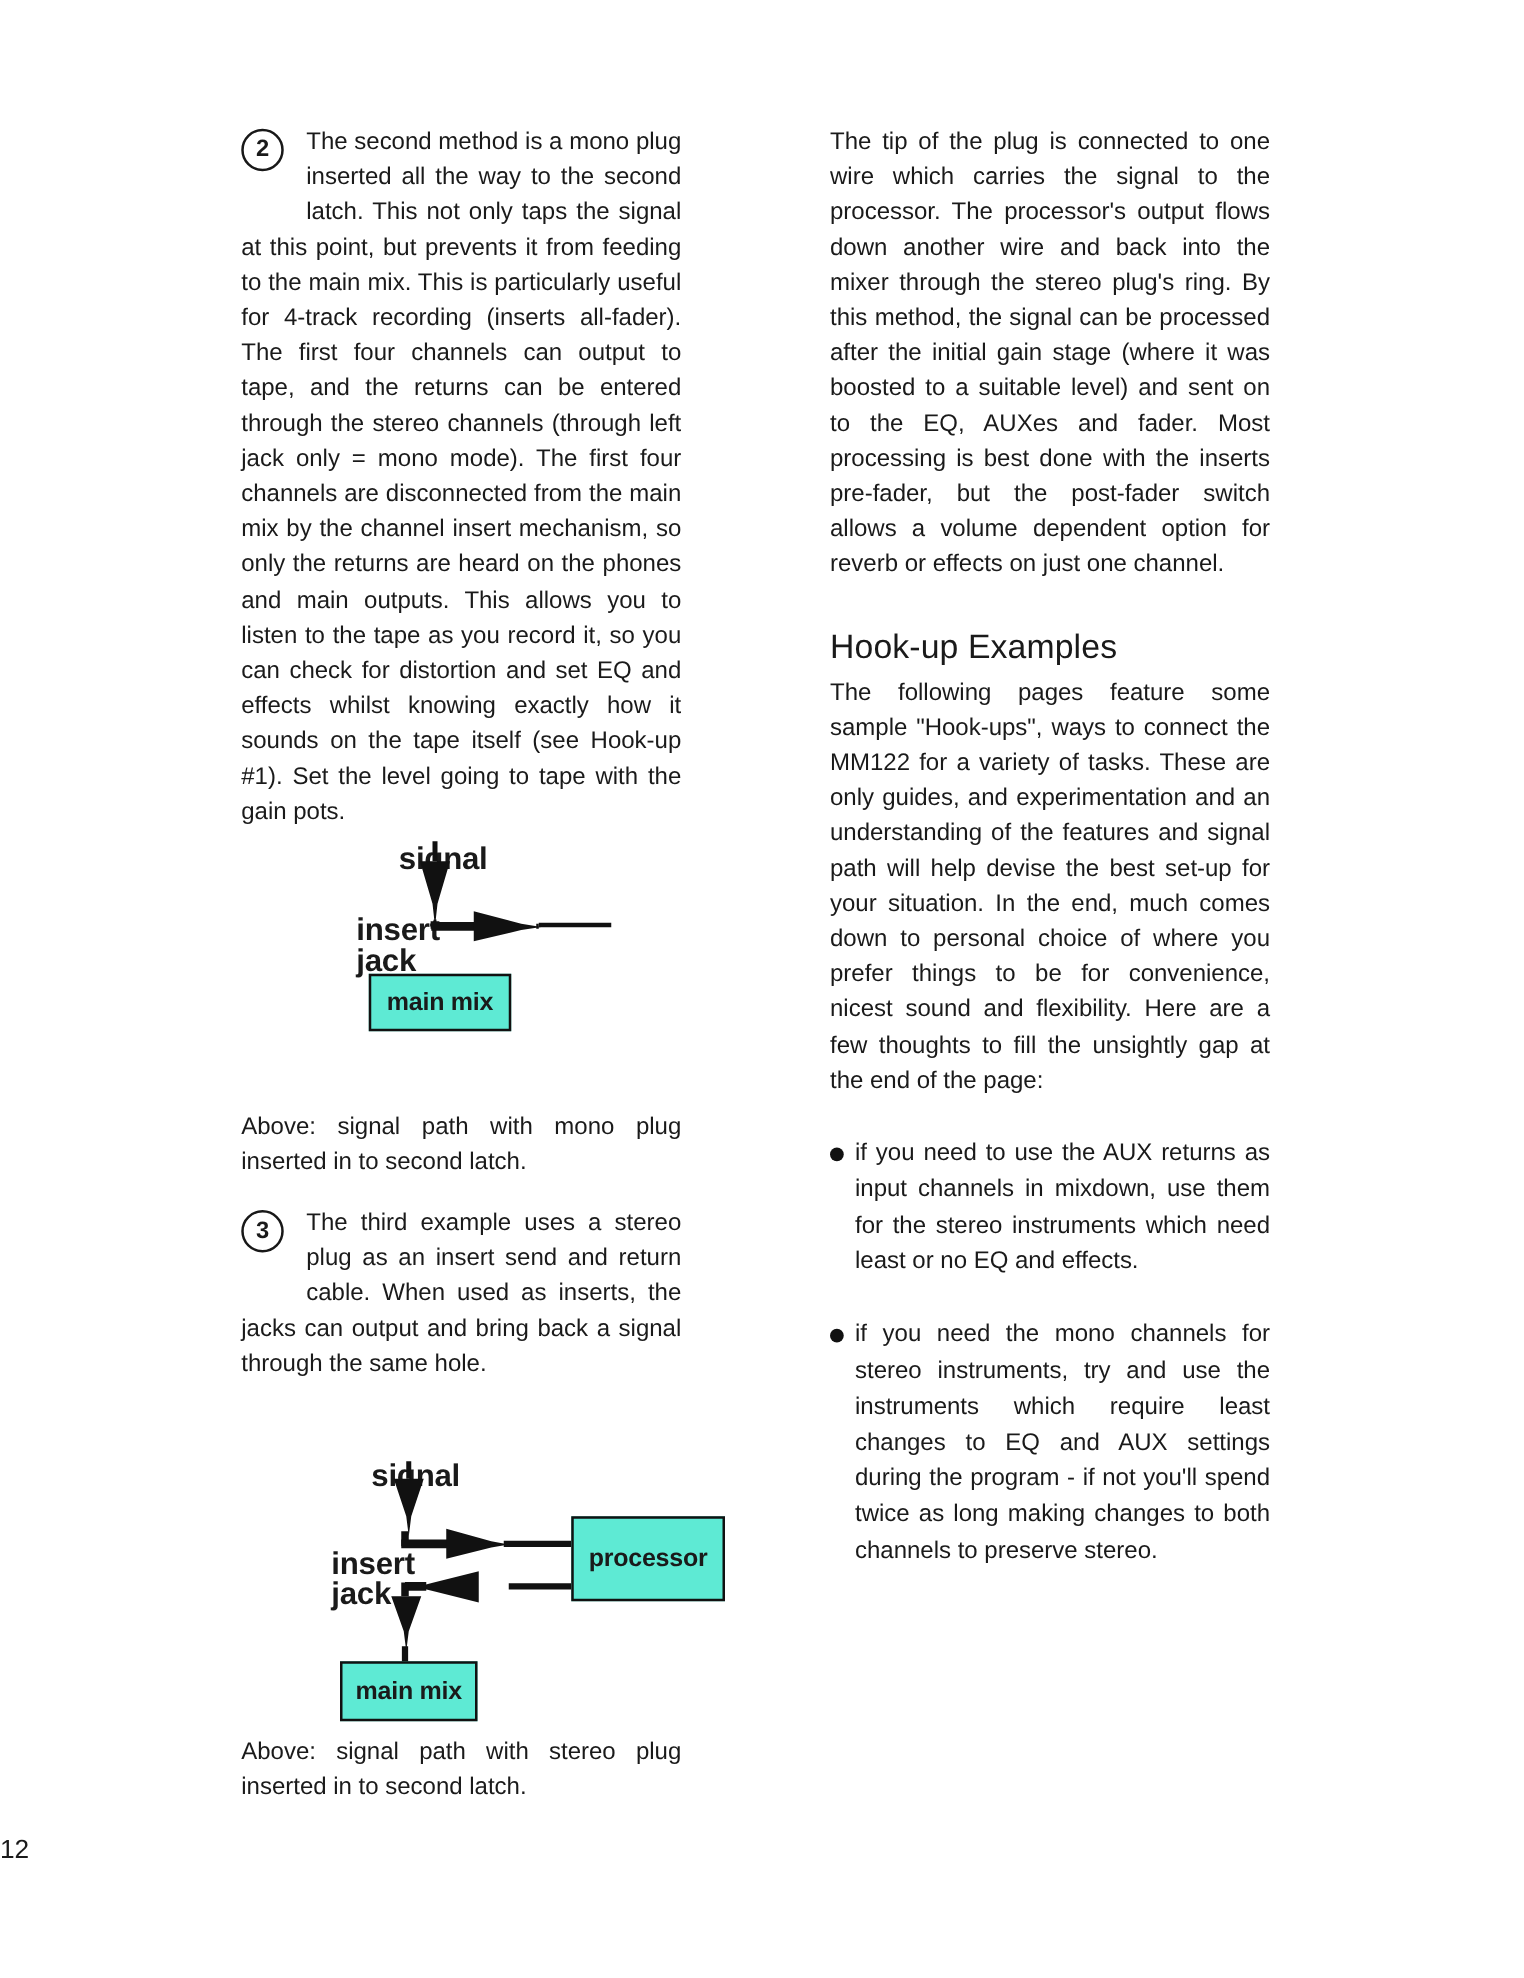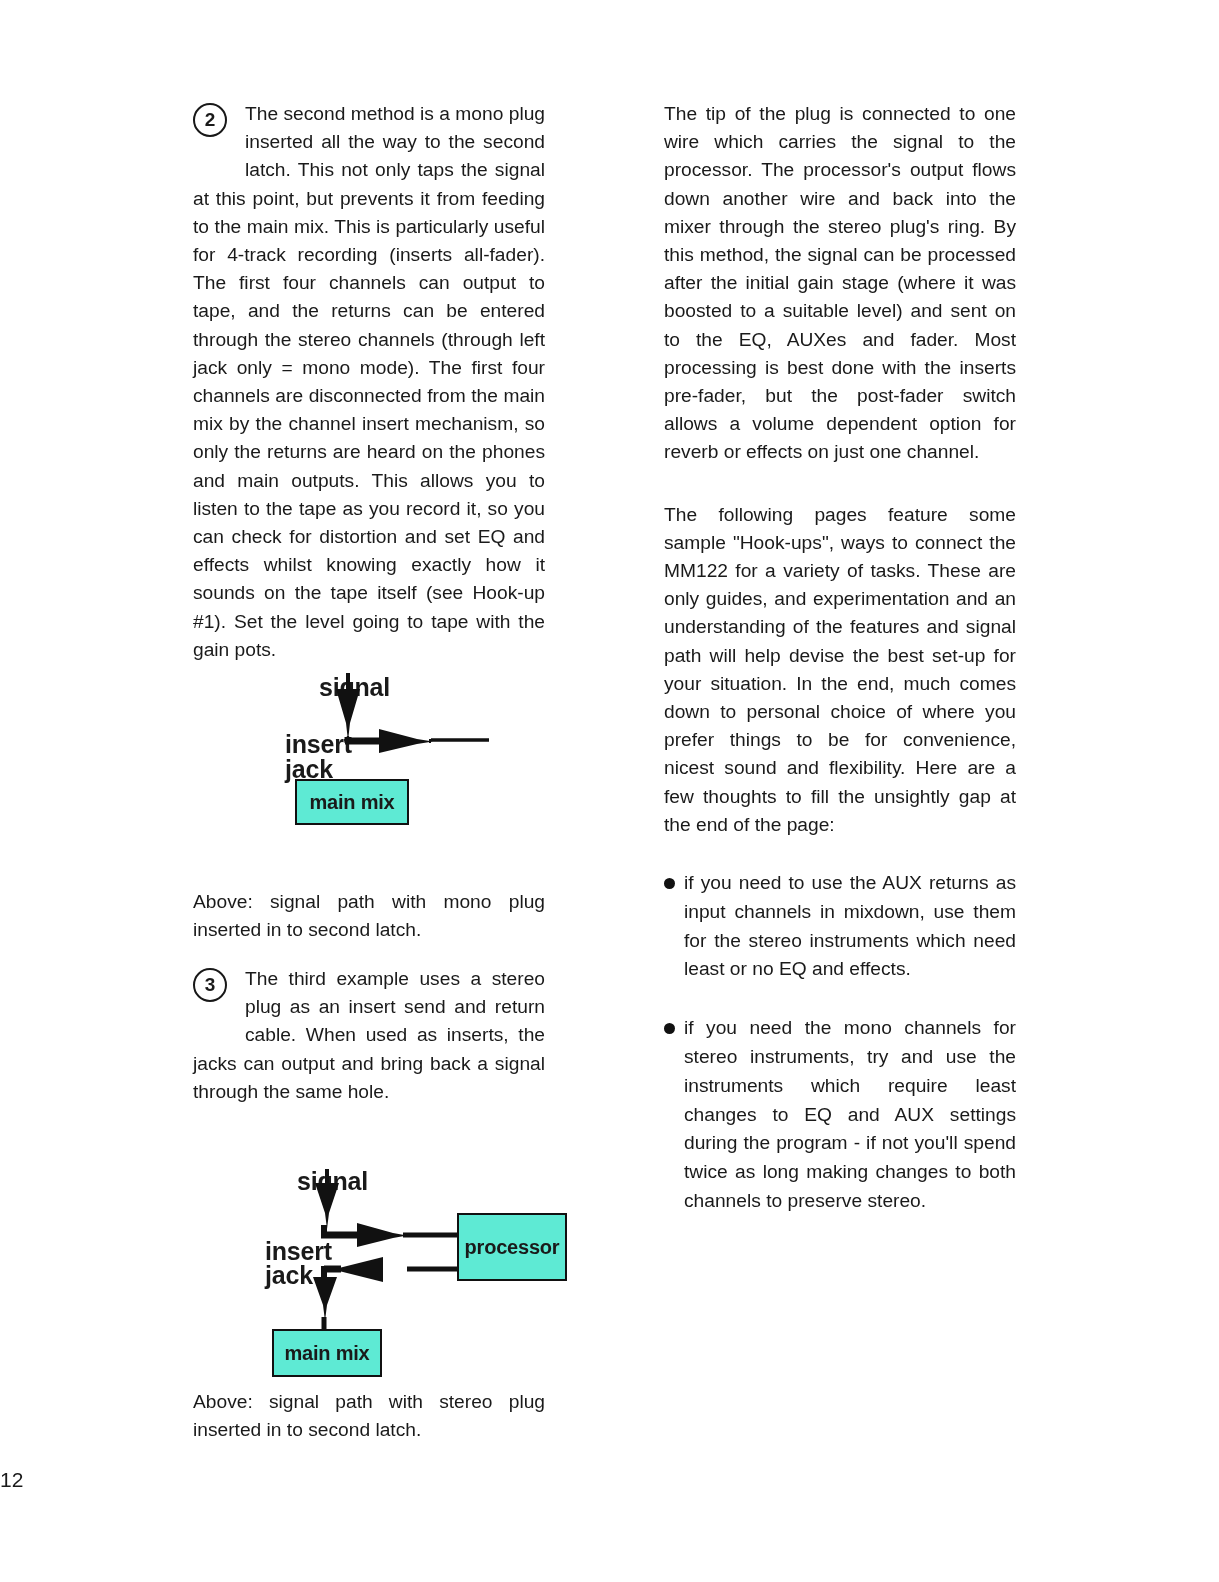--- a/index.html
+++ b/index.html
@@ -210,36 +210,37 @@
 
       <path d="M264,144 L214,144" stroke="#111" stroke-width="5" fill="none"></path>
       <path d="M190,132 L190,157 L154,148 L140,144.5 L154,141 Z" fill="#111"></path>
       <path d="M148,144 L131,144" stroke="#111" stroke-width="7" fill="none"></path>
 
       <path d="M131,141 L131,152" stroke="#111" stroke-width="6" fill="none"></path>
       <path d="M120,152 L144,152 L134,180 L132,196 L130,180 Z" fill="#111"></path>
       <path d="M131,192 L131,205" stroke="#111" stroke-width="5" fill="none"></path>
     </svg>
 
-    <div class="fig-box" style="left:264px; top:88px; width:110px; height:68px;">processor</div>
+    <div class="fig-box" style="left:264px; top:88px; width:123px; height:68px;">processor</div>
     <div class="fig-box" style="left:79px; top:204px; width:110px; height:48px;">main mix</div>
   </div>
 
   <div style="position:absolute;left:193px;top:1388px;width:352px;">
     <p class="caption">
       <b>Above:</b><span> signal path with stereo plug inserted in to second latch.</span>
     </p>
   </div>
 
   <div class="col col-right">
 
     <p class="body">The tip of the plug is connected to one wire which carries the signal to the processor. The processor's output flows down another wire and back into the mixer through the stereo plug's ring. By this method, the signal can be processed after the initial gain stage (where it was boosted to a suitable level) and sent on to the EQ, AUXes and fader. Most processing is best done with the inserts pre-fader, but the post-fader switch allows a volume dependent option for reverb or effects on just one channel.</p>
 
     <div class="spacer-md"></div>
 
+    <h2 class="section">Hook-up Examples</h2>
 
     <p class="body">The following pages feature some sample "Hook-ups", ways to connect the MM122 for a variety of tasks. These are only guides, and experimentation and an understanding of the features and signal path will help devise the best set-up for your situation. In the end, much comes down to personal choice of where you prefer things to be for convenience, nicest sound and flexibility. Here are a few thoughts to fill the unsightly gap at the end of the page:</p>
 
     <div style="height:30px;"></div>
 
     <ul class="bullets">
       <li>
         <span class="dot"></span>
         <span>if you need to use the AUX returns as input channels in mixdown, use them for the stereo instruments which need least or no EQ and effects.</span>
       </li>

